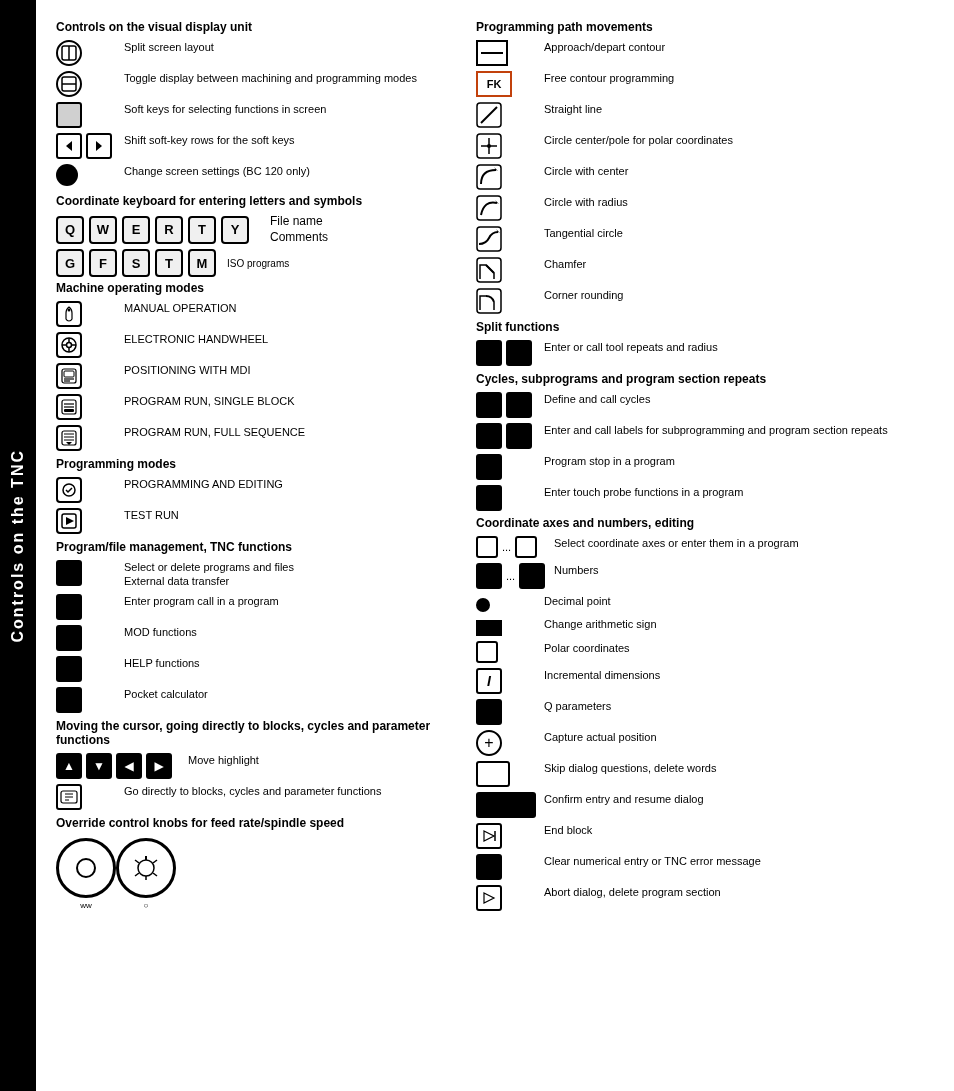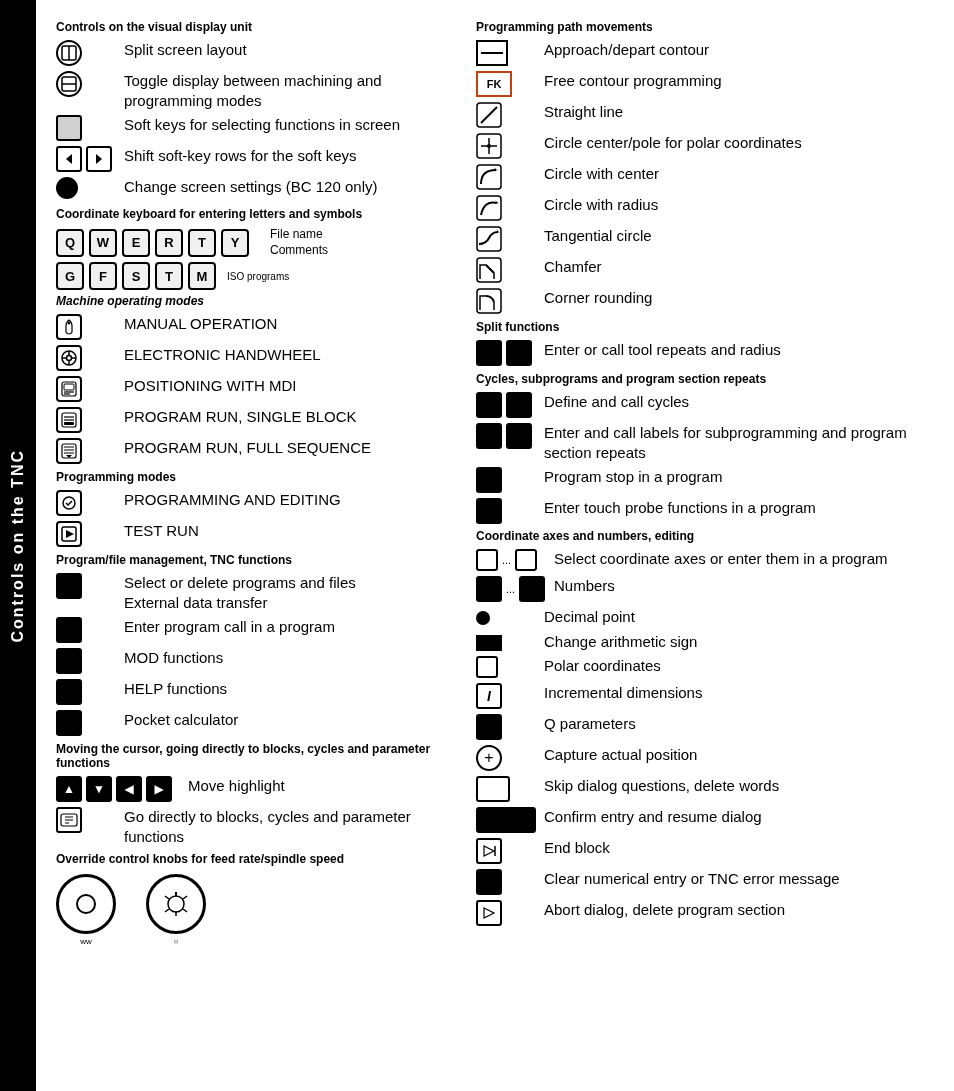--- a/index.html
+++ b/index.html
@@ -64,21 +64,21 @@
 
     .icon-cell {
       display: flex;
       align-items: center;
       gap: 3px;
       flex-shrink: 0;
       min-width: 60px;
     }
 
     .icon-label {
-      font-size: 15px;
+      font-size: 11px;
       line-height: 1.3;
       flex: 1;
     }
 
     
     .icon-circle-border {
       width: 26px;
       height: 26px;
       border: 2px solid #000;
       border-radius: 50%;
@@ -220,21 +220,20 @@
 
     .two-icons {
       display: flex;
       gap: 4px;
       flex-shrink: 0;
       min-width: 60px;
     }
 
     .knob-container {
       display: flex;
-      gap: 30px;
       margin-top: 8px;
     }
 
     .knob {
       width: 60px;
       height: 60px;
       border: 3px solid #000;
       border-radius: 50%;
       display: flex;
       align-items: center;
@@ -384,21 +383,21 @@
     </div>
     <div class="keyboard-row">
       <span class="key-btn">G</span>
       <span class="key-btn">F</span>
       <span class="key-btn">S</span>
       <span class="key-btn">T</span>
       <span class="key-btn">M</span>
       <span class="icon-label" style="font-size:10px;margin-left:6px;">ISO programs</span>
     </div>
 
-    <div class="section-title" style="margin-top:0;font-style:italic;">Machine operating modes</div>
+    <div class="section-title" style="margin-top:0;">Machine operating modes</div>
 
     <div class="item-row">
       <div class="icon-cell">
         <div class="mode-icon">
           <svg width="16" height="18" viewBox="0 0 16 18">
             <path d="M8 2 C8 2 5 4 5 8 L5 14 C5 14 6 16 8 16 C10 16 11 14 11 14 L11 8 C11 4 8 2 8 2Z" fill="none" stroke="#000" stroke-width="1.2"></path>
             <circle cx="8" cy="5" r="1.5" fill="#000"></circle>
           </svg>
         </div>
       </div>

